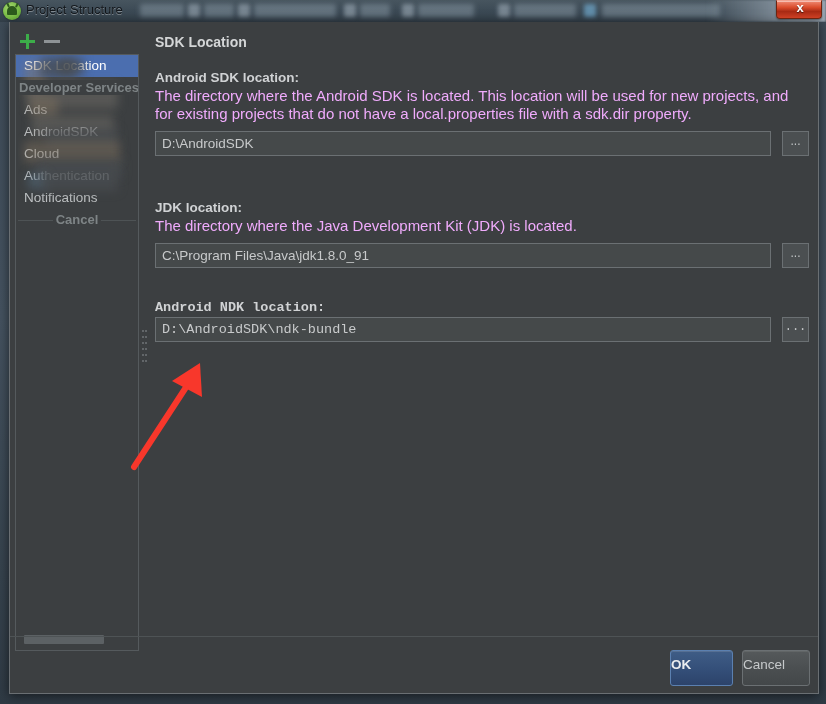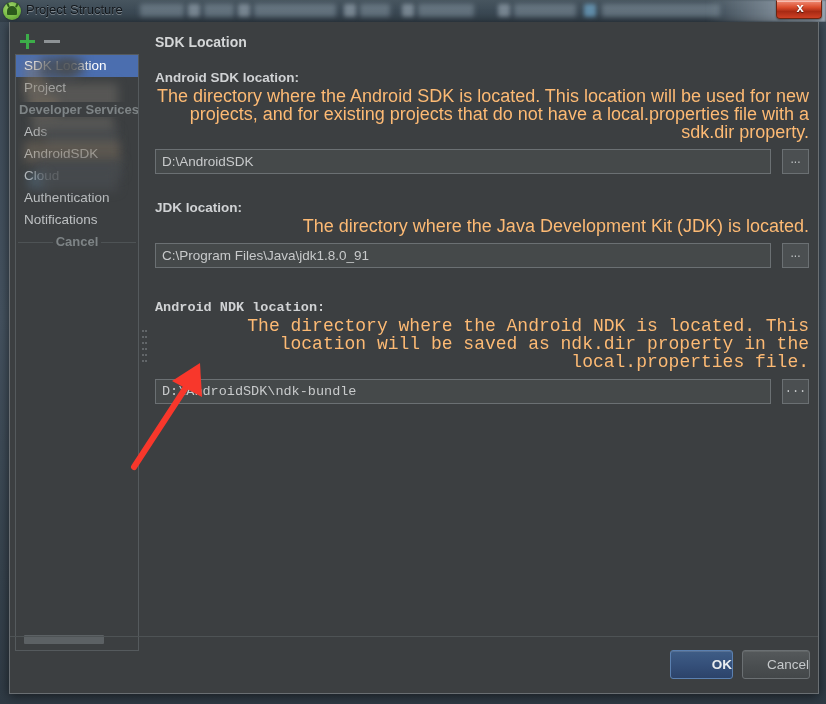--- a/index.html
+++ b/index.html
@@ -175,23 +175,22 @@
   #panel-title {
     position: absolute; left: 6px; top: 6px;
     font-size: 14px; font-weight: bold; color: #d4d6d7;
   }
   .field-group { position: absolute; left: 6px; width: 654px; }
   .fg-label {
     font-size: 13.5px; font-weight: bold; color: #d0d2d4;
     margin-bottom: 2px;
   }
   .fg-desc {
-    font-size: 18px; color: #fdba74; line-height: 18px;
+    font-size: 15px; color: #f0abfc; line-height: 18px;
     margin-bottom: 8px;
-    text-align: right;
   }
   .fg-row { position: relative; height: 25px; }
   .fg-input {
     position: absolute; left: 0; top: 0;
     width: 616px; height: 25px;
     background: #45494a;
     border: 1px solid #6b7073;
     color: #c8cacb;
     font-size: 13.5px;
     padding: 0 6px;
@@ -219,25 +218,25 @@
 
   
   #footer-divider {
     position: absolute; left: 0; bottom: 56px; width: 810px; height: 1px;
     background: #4e5355;
   }
   #footer {
     position: absolute; left: 0; bottom: 0; width: 810px; height: 56px;
   }
   .dlg-btn {
-    position: absolute; top: 13px; height: 29px;
+    position: absolute; top: 13px; height: 36px;
     font-size: 13.5px;
     border-radius: 3px;
     cursor: pointer;
-    text-align: right;
+    text-align: left;
   }
   #ok-btn {
     right: 87px; width: 63px;
     background: linear-gradient(180deg, #3f5d86 0%, #35507a 50%, #2c436a 100%);
     border: 1px solid #5b80b0;
     color: #e9ecef; font-weight: bold;
     line-height: 27px;
     box-shadow: inset 0 1px 0 rgba(255,255,255,0.12);
   }
   #cancel-btn {
@@ -289,23 +288,20 @@
     <div class="tb-btn" id="remove-btn">
       <div class="minus"></div>
     </div>
   </div>
 
   <div id="sidebar">
 
     <div class="side-item selected">
       <span>SDK Location</span>
     </div>
-    <div class="side-item">
-      <span>Project</span>
-    </div>
     <div class="side-group">
       <div class="gline"></div>
       <span class="gtext">Developer Services</span>
     </div>
     <div class="side-item">
       <span>Ads</span>
     </div>
     <div class="side-item">
       <span>AndroidSDK</span>
     </div>
@@ -373,21 +369,20 @@
       <div class="fg-label">JDK location:</div>
       <div class="fg-desc">The directory where the Java Development Kit (JDK) is located.</div>
       <div class="fg-row">
         <div class="fg-input" placeholder="">C:\Program Files\Java\jdk1.8.0_91</div>
         <div class="fg-browse">...</div>
       </div>
     </div>
 
     <div class="field-group" style="top:272px;font-family:Liberation Mono, monospace;">
       <div class="fg-label">Android NDK location:</div>
-      <div class="fg-desc">The directory where the Android NDK is located. This location will be saved as ndk.dir property in the local.properties file.</div>
       <div class="fg-row">
         <div class="fg-input" placeholder="">D:\AndroidSDK\ndk-bundle</div>
         <div class="fg-browse">...</div>
       </div>
     </div>
   </div>
 
   <div id="footer-divider"></div>
   <div id="footer">
     <div class="dlg-btn" id="ok-btn">OK</div>

